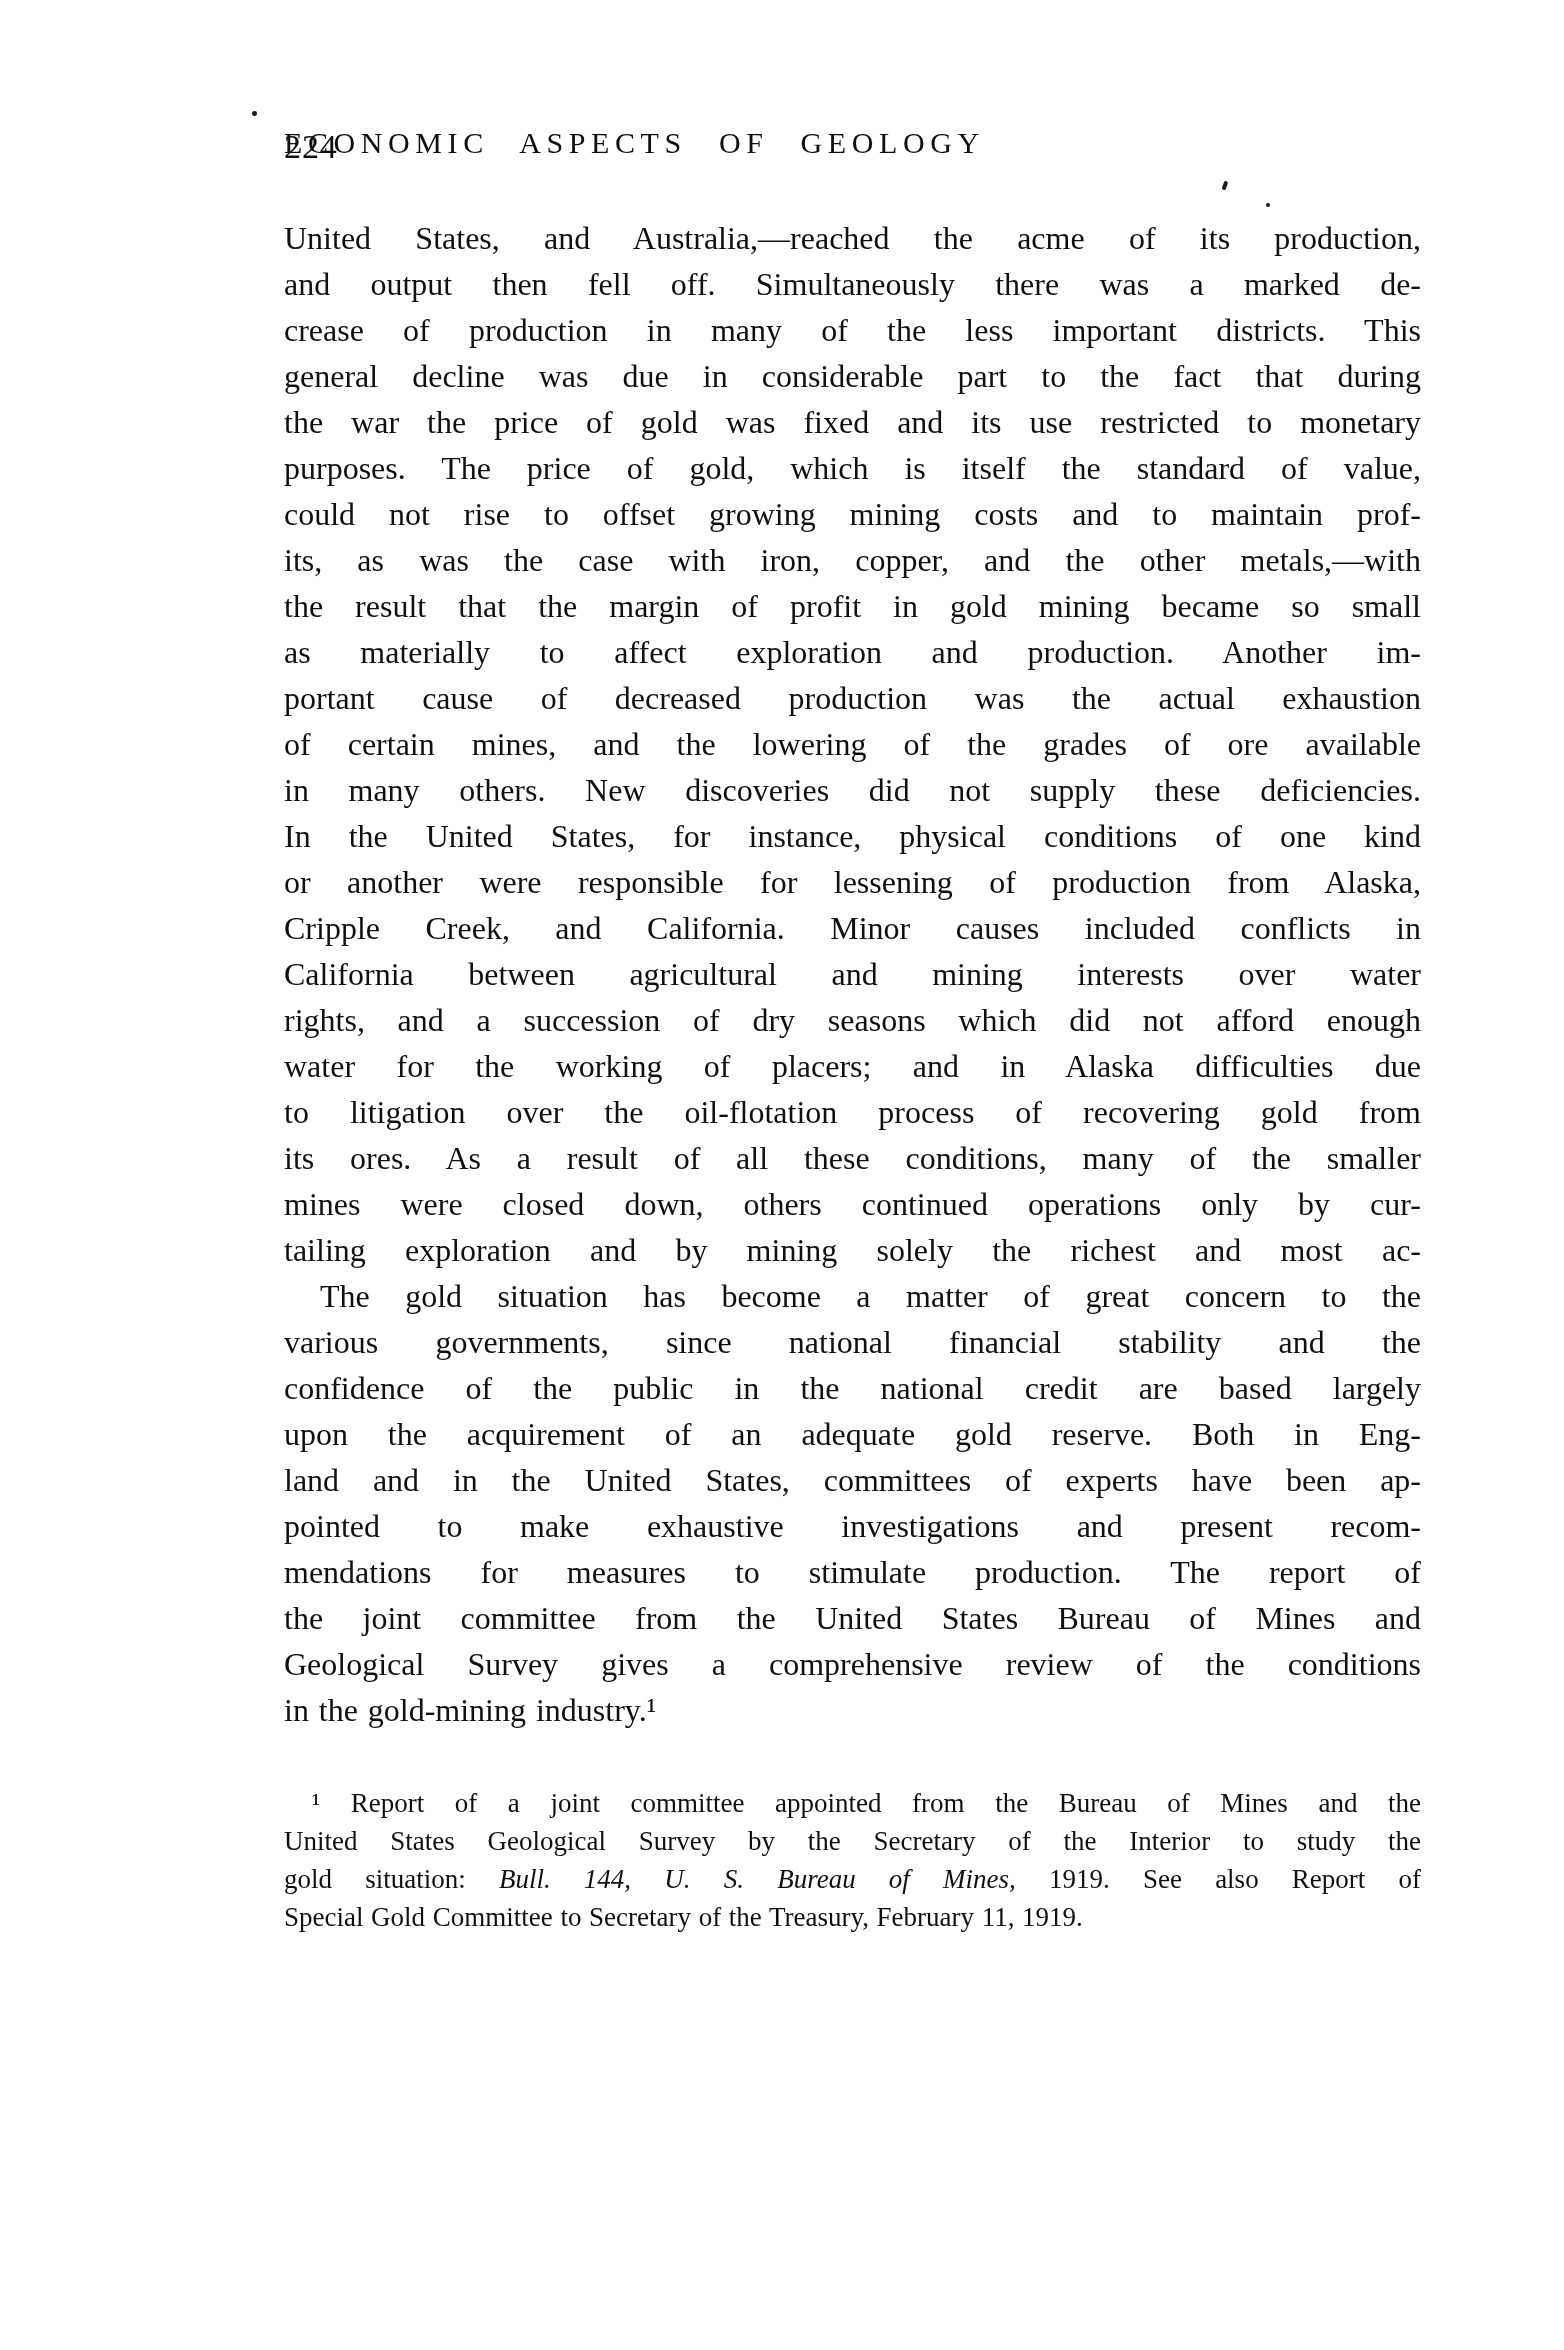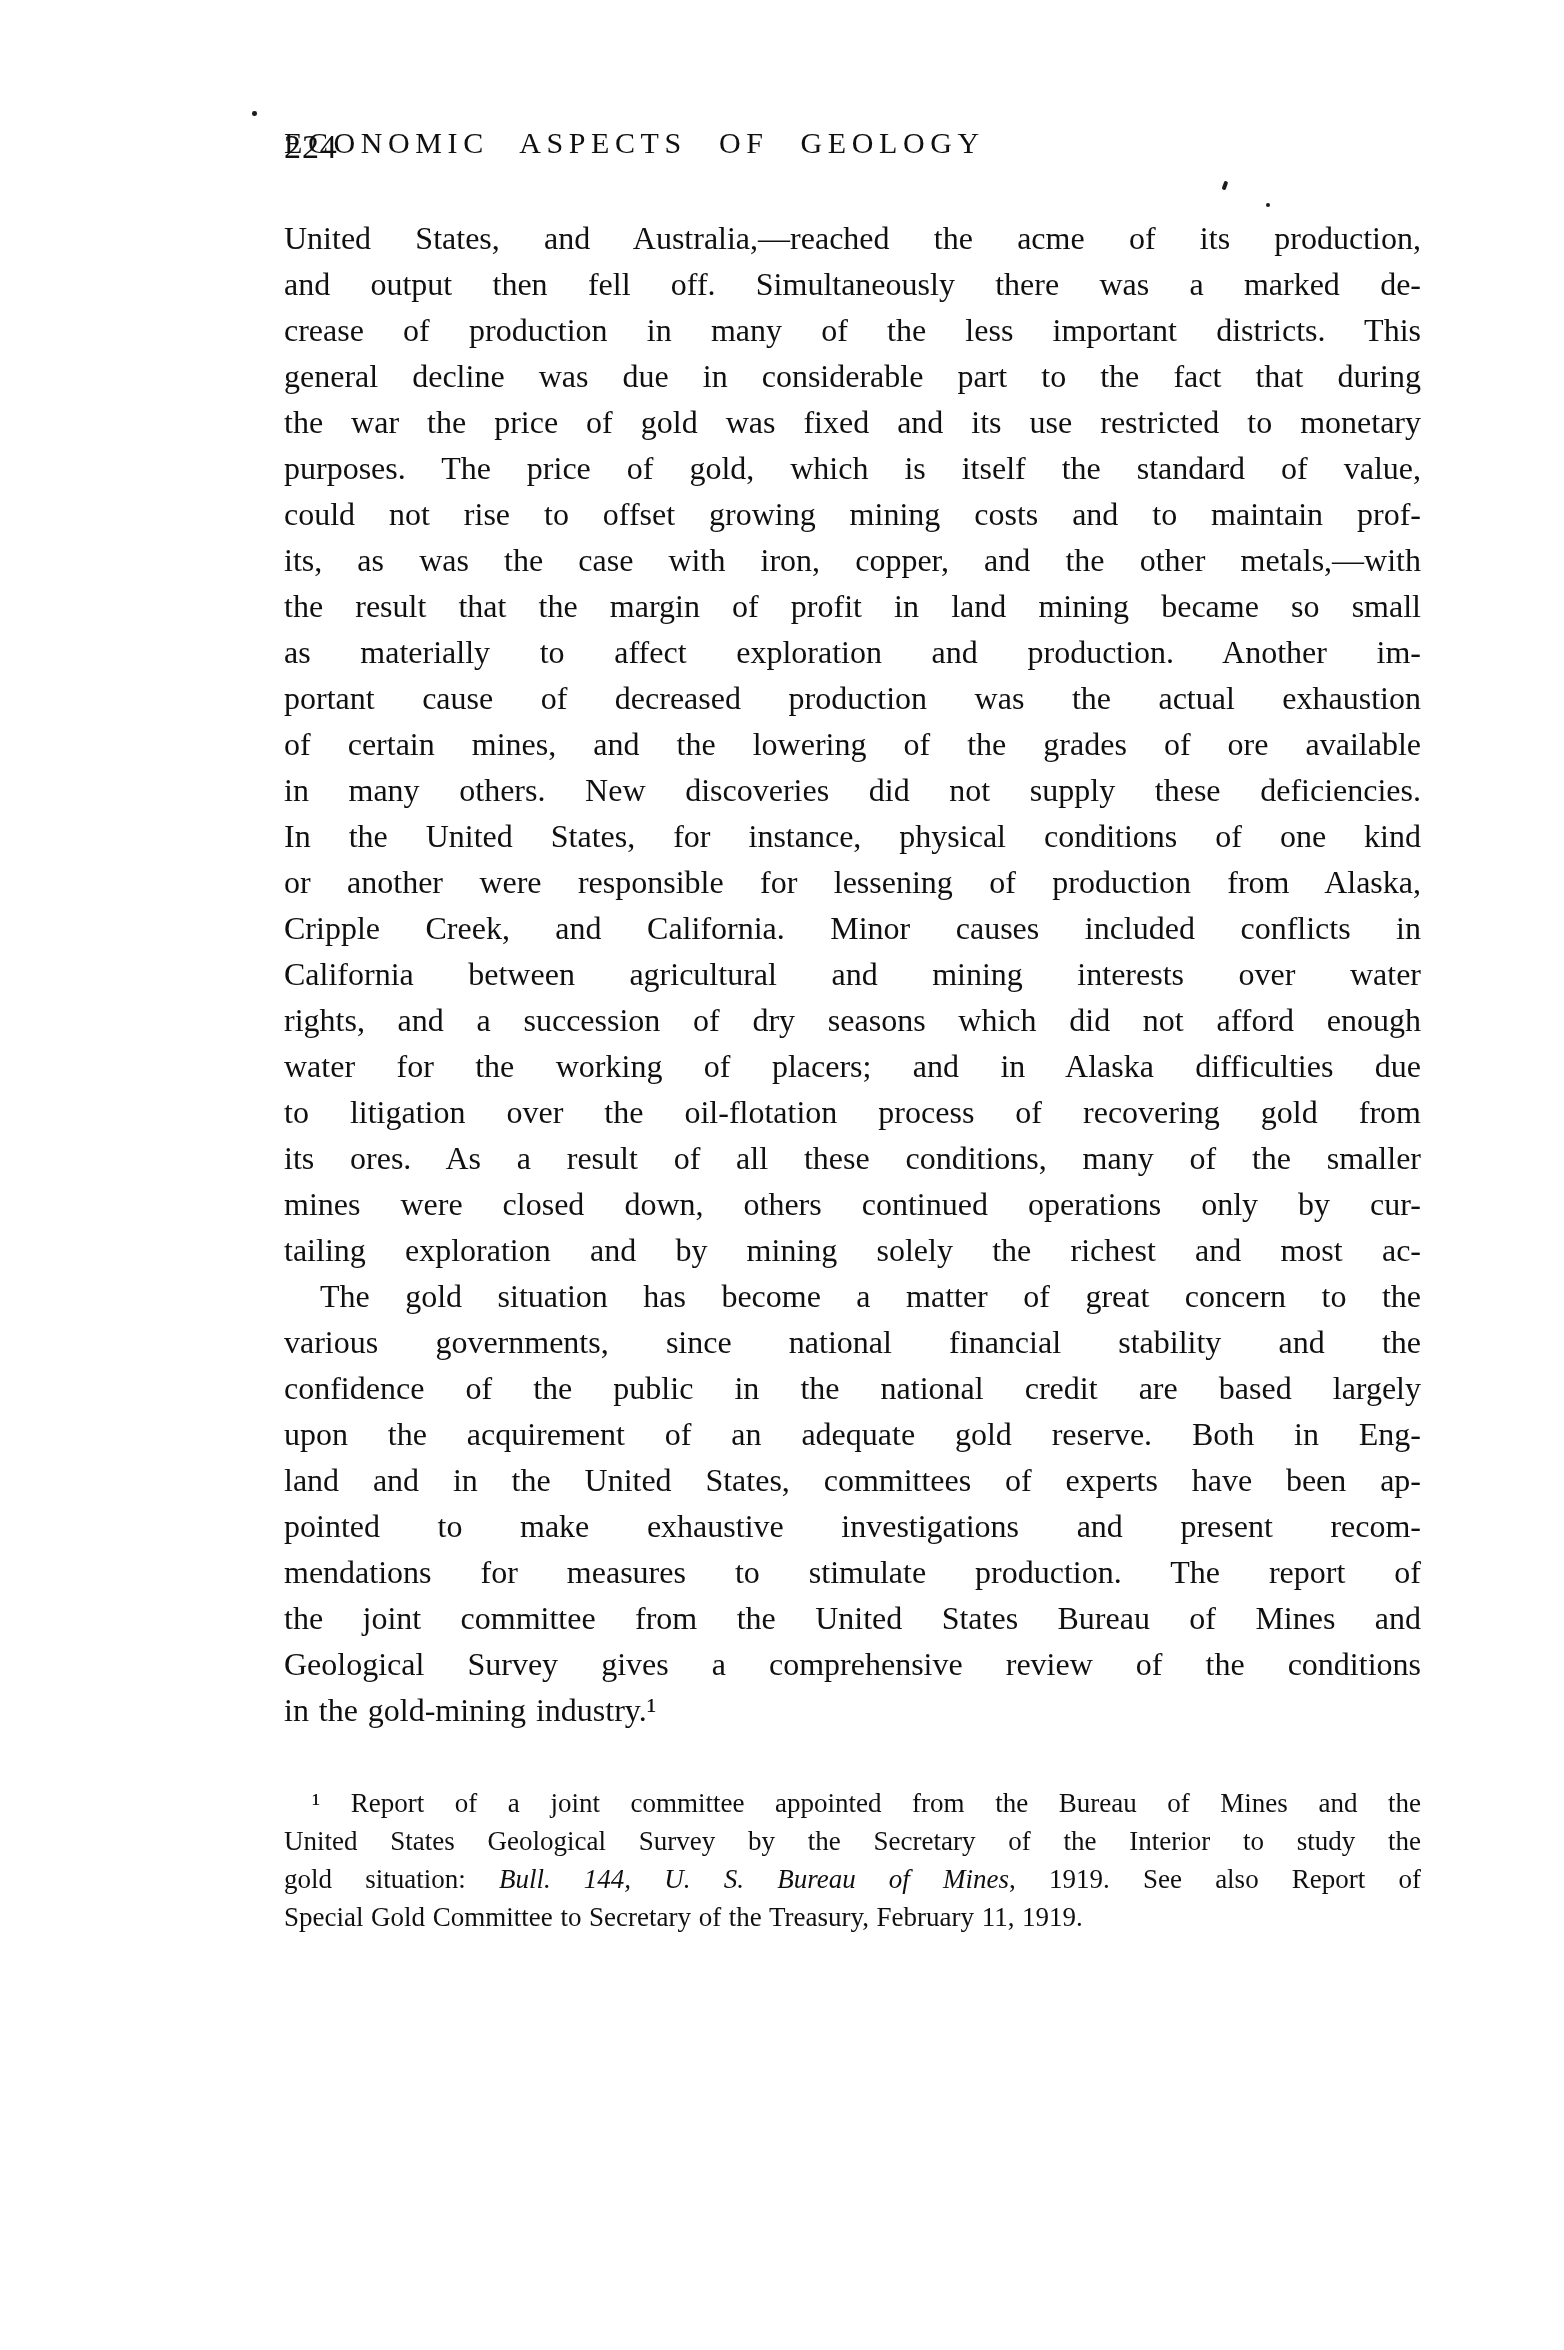--- a/index.html
+++ b/index.html
@@ -100,21 +100,21 @@
   <div class="text-block">
     <div class="paragraph">
         <div class="line">United States, and Australia,—reached the acme of its production,</div>
         <div class="line">and output then fell off. Simultaneously there was a marked de-</div>
         <div class="line">crease of production in many of the less important districts. This</div>
         <div class="line">general decline was due in considerable part to the fact that during</div>
         <div class="line">the war the price of gold was fixed and its use restricted to monetary</div>
         <div class="line">purposes. The price of gold, which is itself the standard of value,</div>
         <div class="line">could not rise to offset growing mining costs and to maintain prof-</div>
         <div class="line">its, as was the case with iron, copper, and the other metals,—with</div>
-        <div class="line">the result that the margin of profit in land mining became so small</div>
+        <div class="line">the result that the margin of profit in gold mining became so small</div>
         <div class="line">as materially to affect exploration and production. Another im-</div>
         <div class="line">portant cause of decreased production was the actual exhaustion</div>
         <div class="line">of certain mines, and the lowering of the grades of ore available</div>
         <div class="line">in many others. New discoveries did not supply these deficiencies.</div>
         <div class="line">In the United States, for instance, physical conditions of one kind</div>
         <div class="line">or another were responsible for lessening of production from Alaska,</div>
         <div class="line">Cripple Creek, and California. Minor causes included conflicts in</div>
         <div class="line">California between agricultural and mining interests over water</div>
         <div class="line">rights, and a succession of dry seasons which did not afford enough</div>
         <div class="line">water for the working of placers; and in Alaska difficulties due</div>

